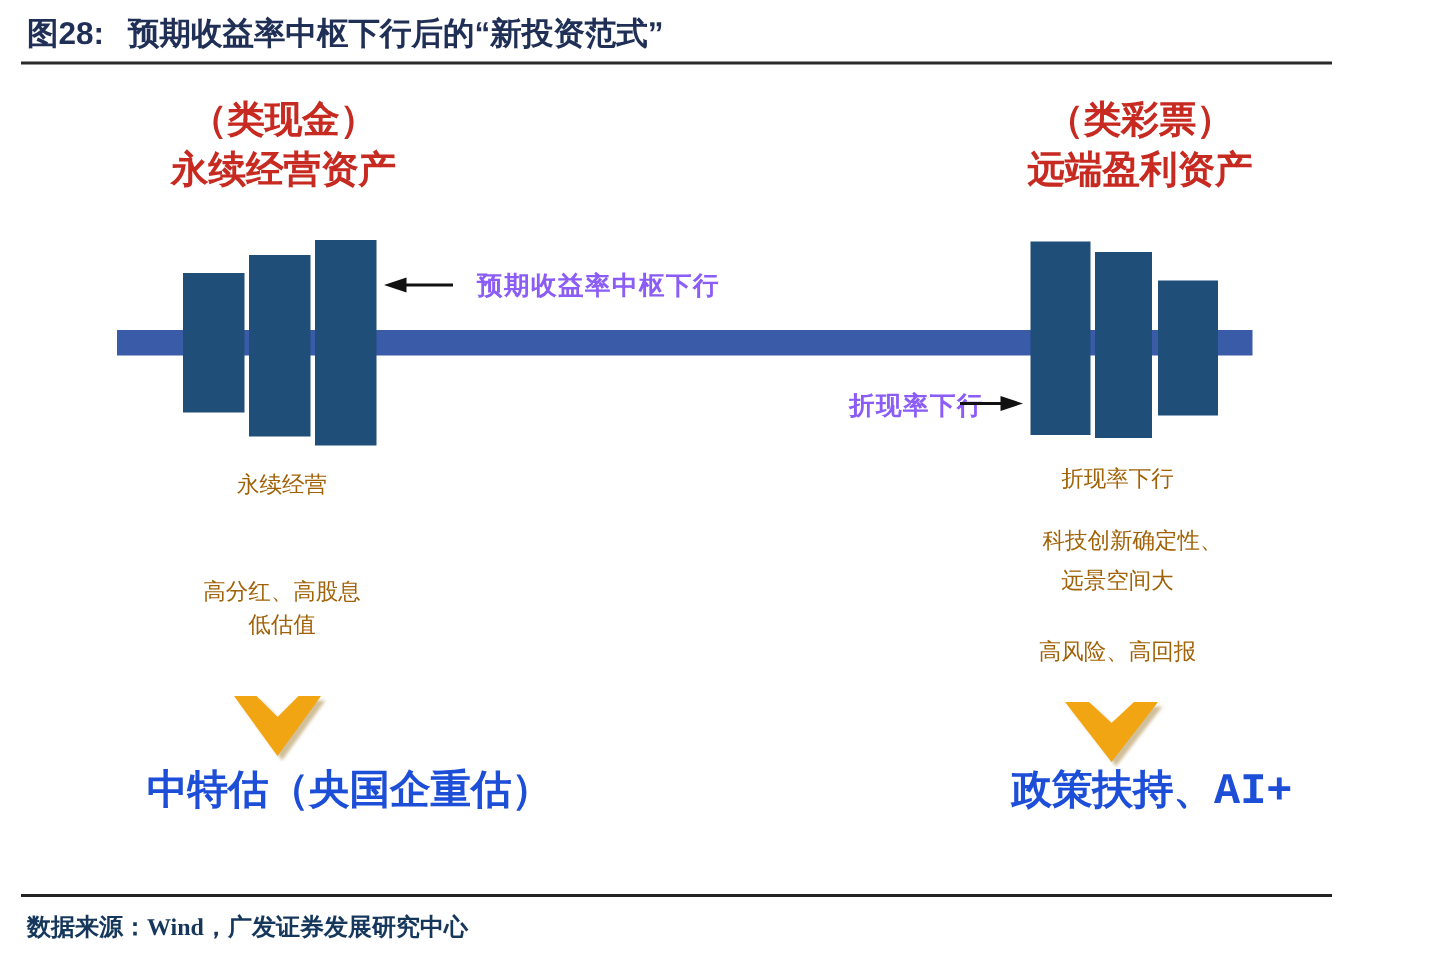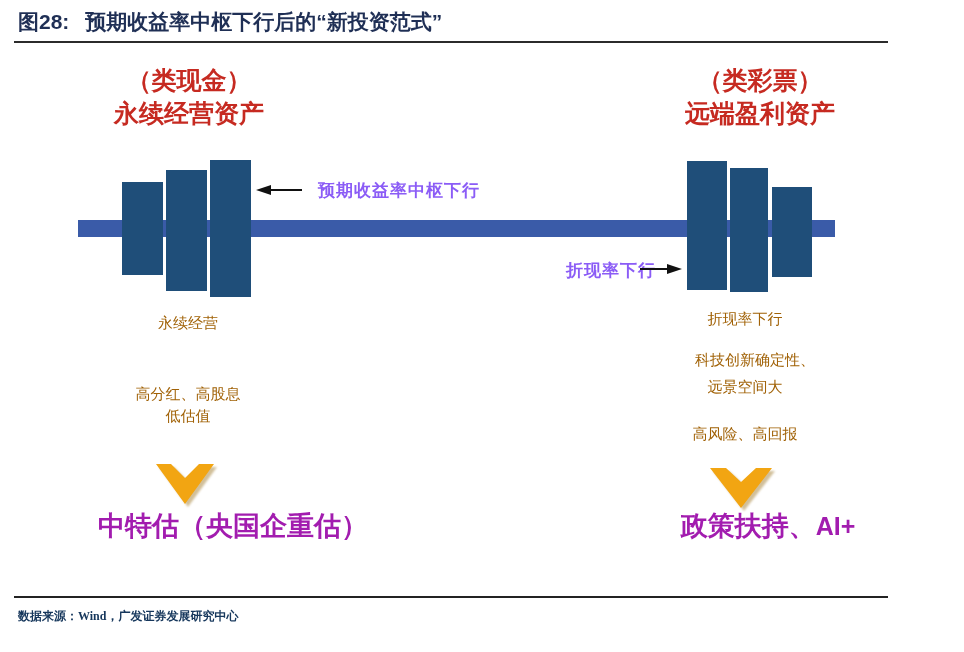--- a/index.html
+++ b/index.html
@@ -102,39 +102,39 @@
   .chevron {
     position: absolute;
     filter: drop-shadow(3px 3px 1px rgba(140, 95, 0, 0.40));
   }
   .chev-left  { left: 156px; top: 464px; }
   .chev-right { left: 710px; top: 468px; }
   .conclusion {
     position: absolute;
     top: 508px;
     transform: translateX(-50%);
-    color: #a21caf;
+    color: #1d4ed8;
     font-weight: bold;
     font-size: 27px;
     white-space: nowrap;
   }
   .conc-left  { left: 233px; }
   .conc-right { left: 768px; }
   .conc-en {
-    font-family: Liberation Sans, sans-serif;
-    font-size: 25px;
+    font-family: Liberation Mono, monospace;
+    font-size: 29px;
     font-weight: bold;
   }
 
   
   .footer-text {
     position: absolute;
     left: 18px;
     top: 608px;
-    font-size: 12px;
+    font-size: 16px;
     font-weight: bold;
     color: #16375C;
     white-space: nowrap;
   }
 </style>
 </head>
 <body>
 
 <div class="canvas">
 

